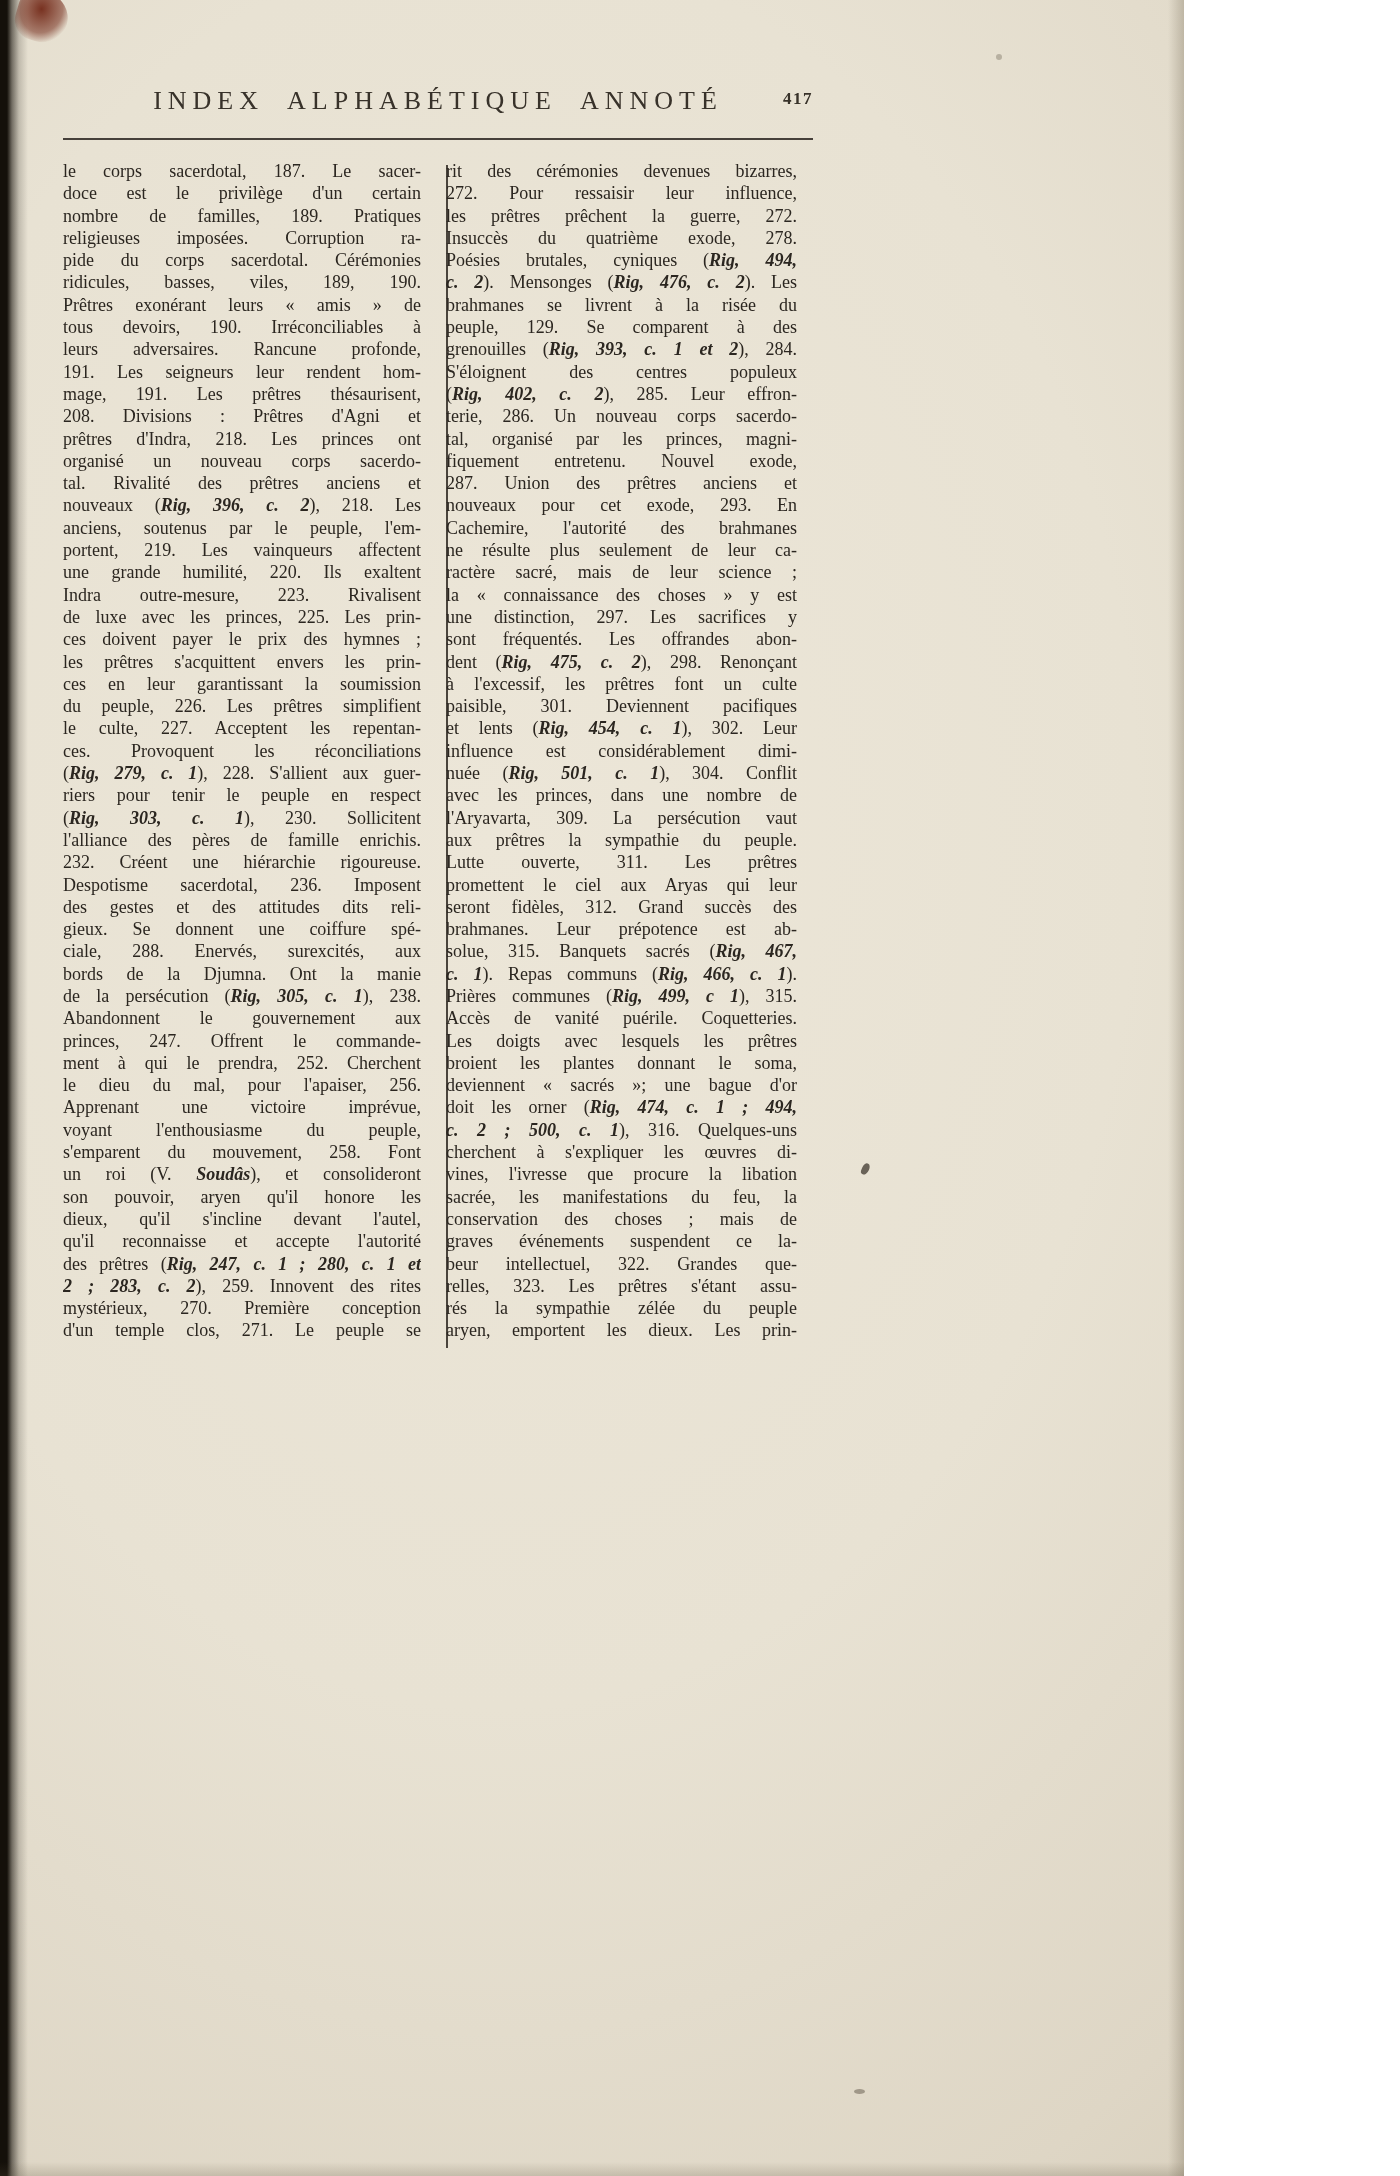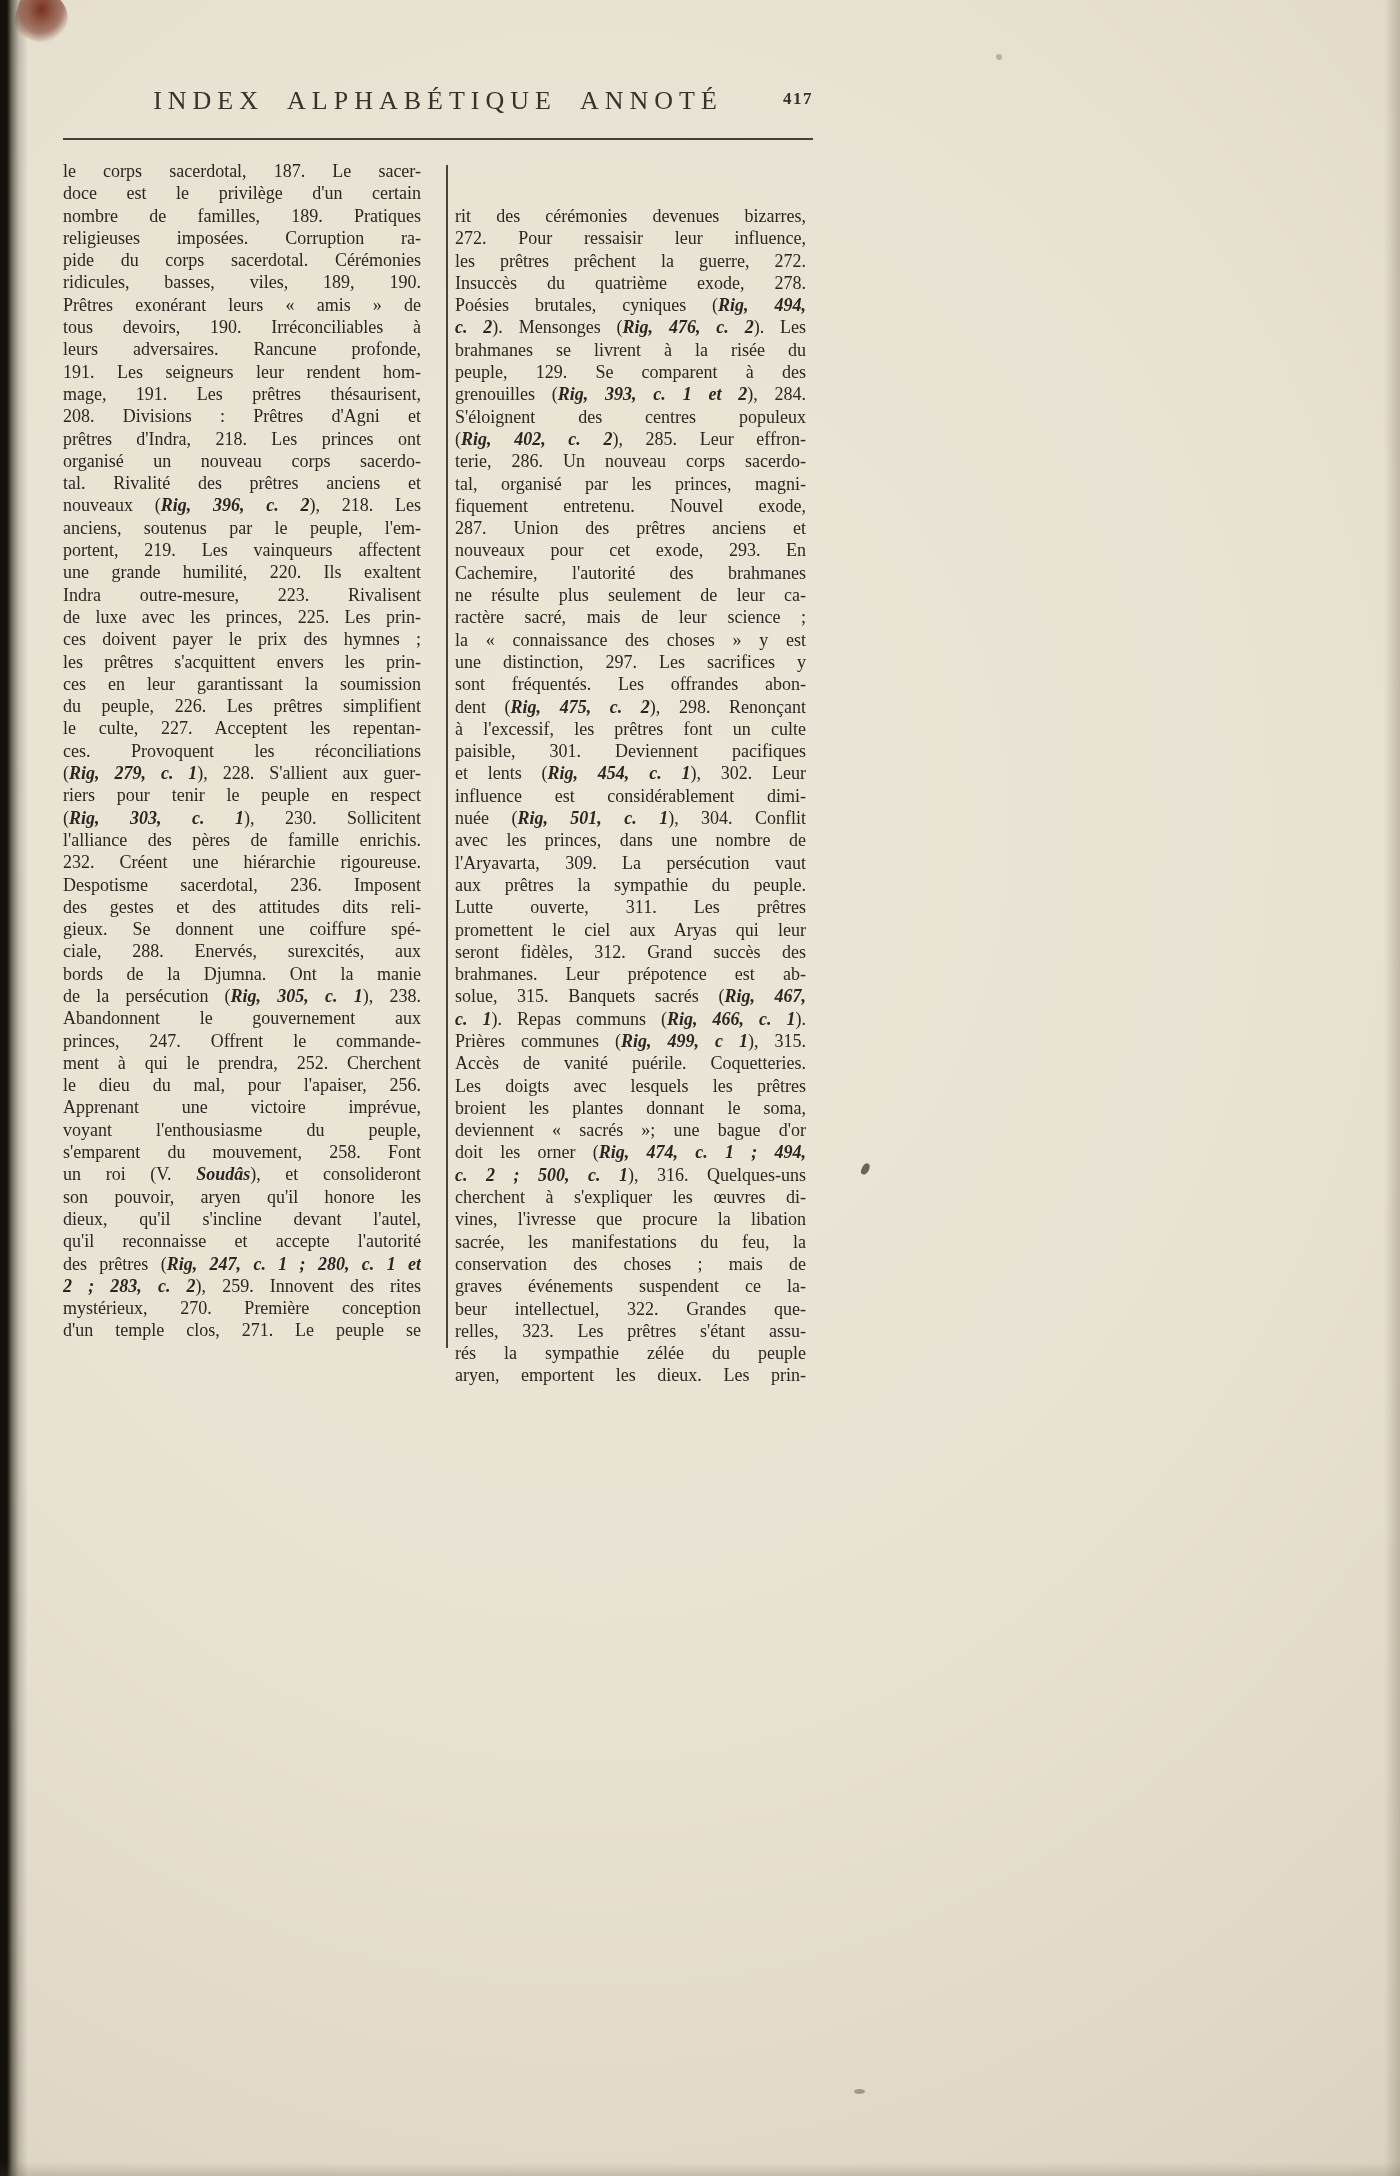--- a/index.html
+++ b/index.html
@@ -7,21 +7,21 @@
     padding: 0;
   }
   body {
     width: 1400px;
     height: 2176px;
     overflow: hidden;
     font-family: "Liberation Serif", serif;
   }
   .page {
     position: relative;
-    width: 1400px;
+    width: 1184px;
     height: 2176px;
     background: radial-gradient(120% 90% at 42% 38%,
       #ece6d8 0%, #e8e2d3 45%, #ded6c5 78%, #d2c9b5 100%);
     overflow: hidden;
   }
   
   .scan-edge-left {
     position: absolute; left: 0; top: 0; bottom: 0; width: 28px;
     background: linear-gradient(to right,
       #14100a 0px, #14100a 7px,
@@ -82,21 +82,21 @@
     background: #46403a;
   }
   
   .text-block {
     position: absolute; left: 63px; top: 160px; width: 750px; height: 1200px;
     font-size: 18px;
     color: #2b2620;
   }
   .column { position: absolute; top: 0; }
   .column-left  { left: 0;    width: 358px; }
-  .column-right { left: 392px; width: 351px; margin-top: 45px; }
+  .column-right { left: 383px; width: 351px; }
   .col-divider {
     position: absolute; left: 383px; top: 5px; width: 2px; height: 1183px;
     background: #4a443c;
   }
   .line {
     height: 22.3px;
     line-height: 22.3px;
     overflow: hidden;
     text-align: justify;
     text-align-last: justify;

